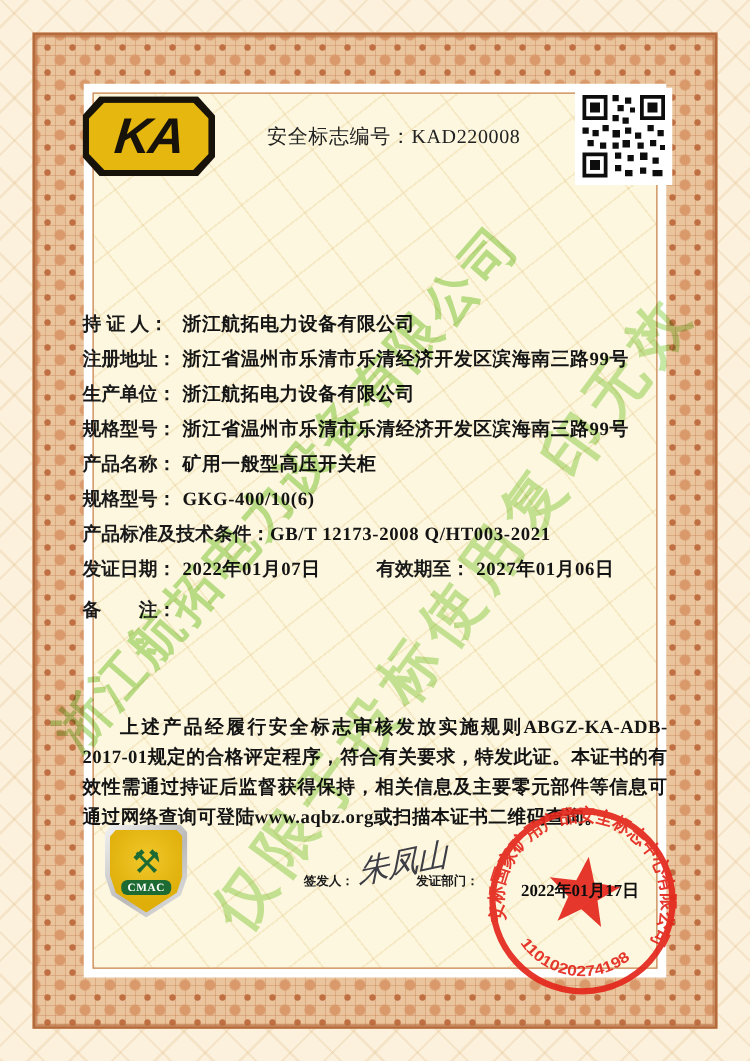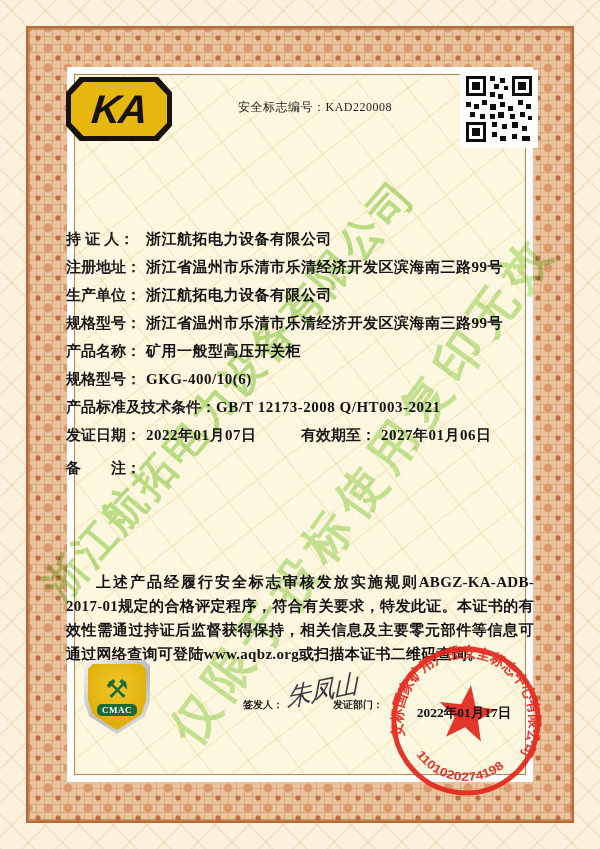--- a/index.html
+++ b/index.html
@@ -56,32 +56,32 @@
     clip-path:polygon(13% 0, 87% 0, 100% 24%, 100% 76%, 87% 100%, 13% 100%, 0 76%, 0 24%);
   }
   .ka-badge .ka-text {
     position:relative; font-family:"Liberation Sans", sans-serif;
     font-weight:900; font-style:italic; font-size:40px; color:#17120a;
     letter-spacing:-2px; transform:skewX(-6deg); line-height:1;
   }
 
   .serial-line {
     position:absolute; left:190px; top:99px; width:250px; text-align:center;
-    font-size:12px; color:#222; letter-spacing:0.5px; white-space:nowrap;
+    font-size:16px; color:#222; letter-spacing:0.5px; white-space:nowrap;
   }
 
   .qr { position:absolute; left:460px; top:70px; width:78px; height:78px; }
 
   .cert-title {
     position:absolute; left:0; top:167px; width:100%; text-align:center;
     font-family:"Liberation Serif", serif;
     font-size:31px; font-weight:900; color:#0d0d0d; letter-spacing:5px;
   }
 
-  .fields { position:absolute; left:66px; top:230px; width:470px; }
+  .fields { position:absolute; left:66px; top:250px; width:470px; }
   .row { display:flex; align-items:baseline; height:19px; margin-bottom:9px; white-space:nowrap; }
   .flabel {
     flex:0 0 auto; width:80px; font-family:"Liberation Sans", sans-serif;
     font-weight:700; font-size:15px; color:#1a1a1a;
   }
   .row-wide .flabel { width:auto; }
   .fvalue { font-weight:700; font-size:15px; color:#141414; letter-spacing:0.5px; }
 
   .dates-row { display:flex; align-items:flex-end; height:19px; margin-bottom:14px; white-space:nowrap; }
   .dates-row .flabel { width:80px; }

